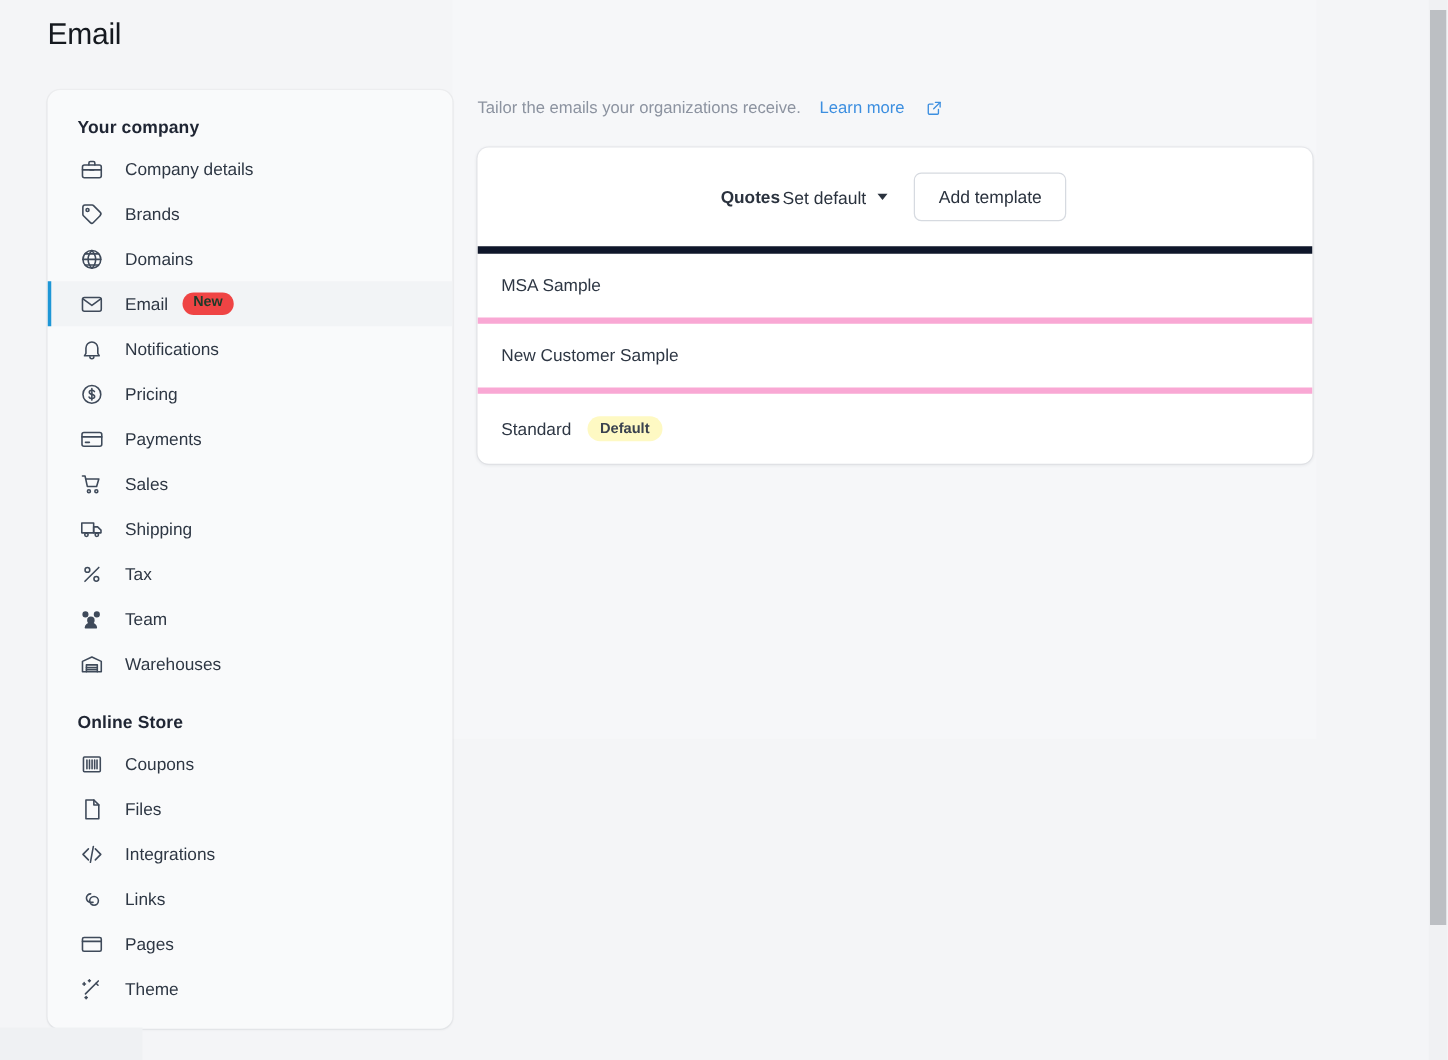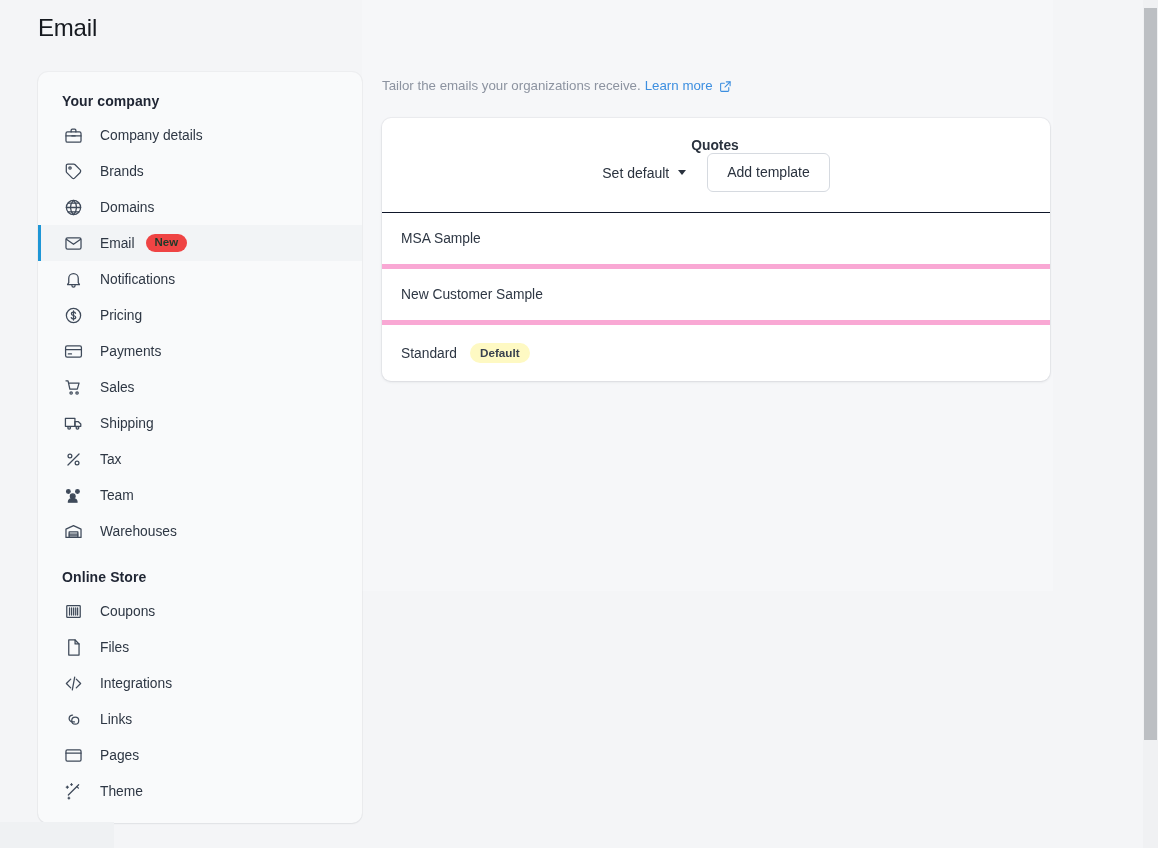--- a/index.html
+++ b/index.html
@@ -138,21 +138,21 @@
     color: #151a21;
     letter-spacing: -0.1px;
   }
 
   .main-sub {
     margin-top: 8px;
     font-size: 13.3px;
     color: #8c93a0;
     display: flex;
     align-items: center;
-    gap: 0;
+    gap: 11px;
     flex-wrap: wrap;
   }
 
   .learn-more {
     color: #3d8fe0;
     text-decoration: none;
     margin-left: 4px;
   }
 
   .external-icon {
@@ -168,25 +168,24 @@
     margin-top: 25px;
     background: #ffffff;
     border-radius: 9px;
     box-shadow: 0 1px 3px rgba(22,30,45,0.10), 0 0 0 1px rgba(22,30,45,0.04);
     overflow: hidden;
   }
 
   .card-header {
     display: flex;
     align-items: center;
-    justify-content: flex-end;
+    justify-content: center;
     padding: 20px 21px 20px 19px;
-    border-bottom: 1px solid #0f172a;
+    border-bottom: 6px solid #0f172a;
     min-height: 68px;
-    flex-direction: column;
   }
 
   .card-title {
     font-size: 13.8px;
     font-weight: 700;
     color: #2a323e;
   }
 
   .card-actions {
     display: flex;

